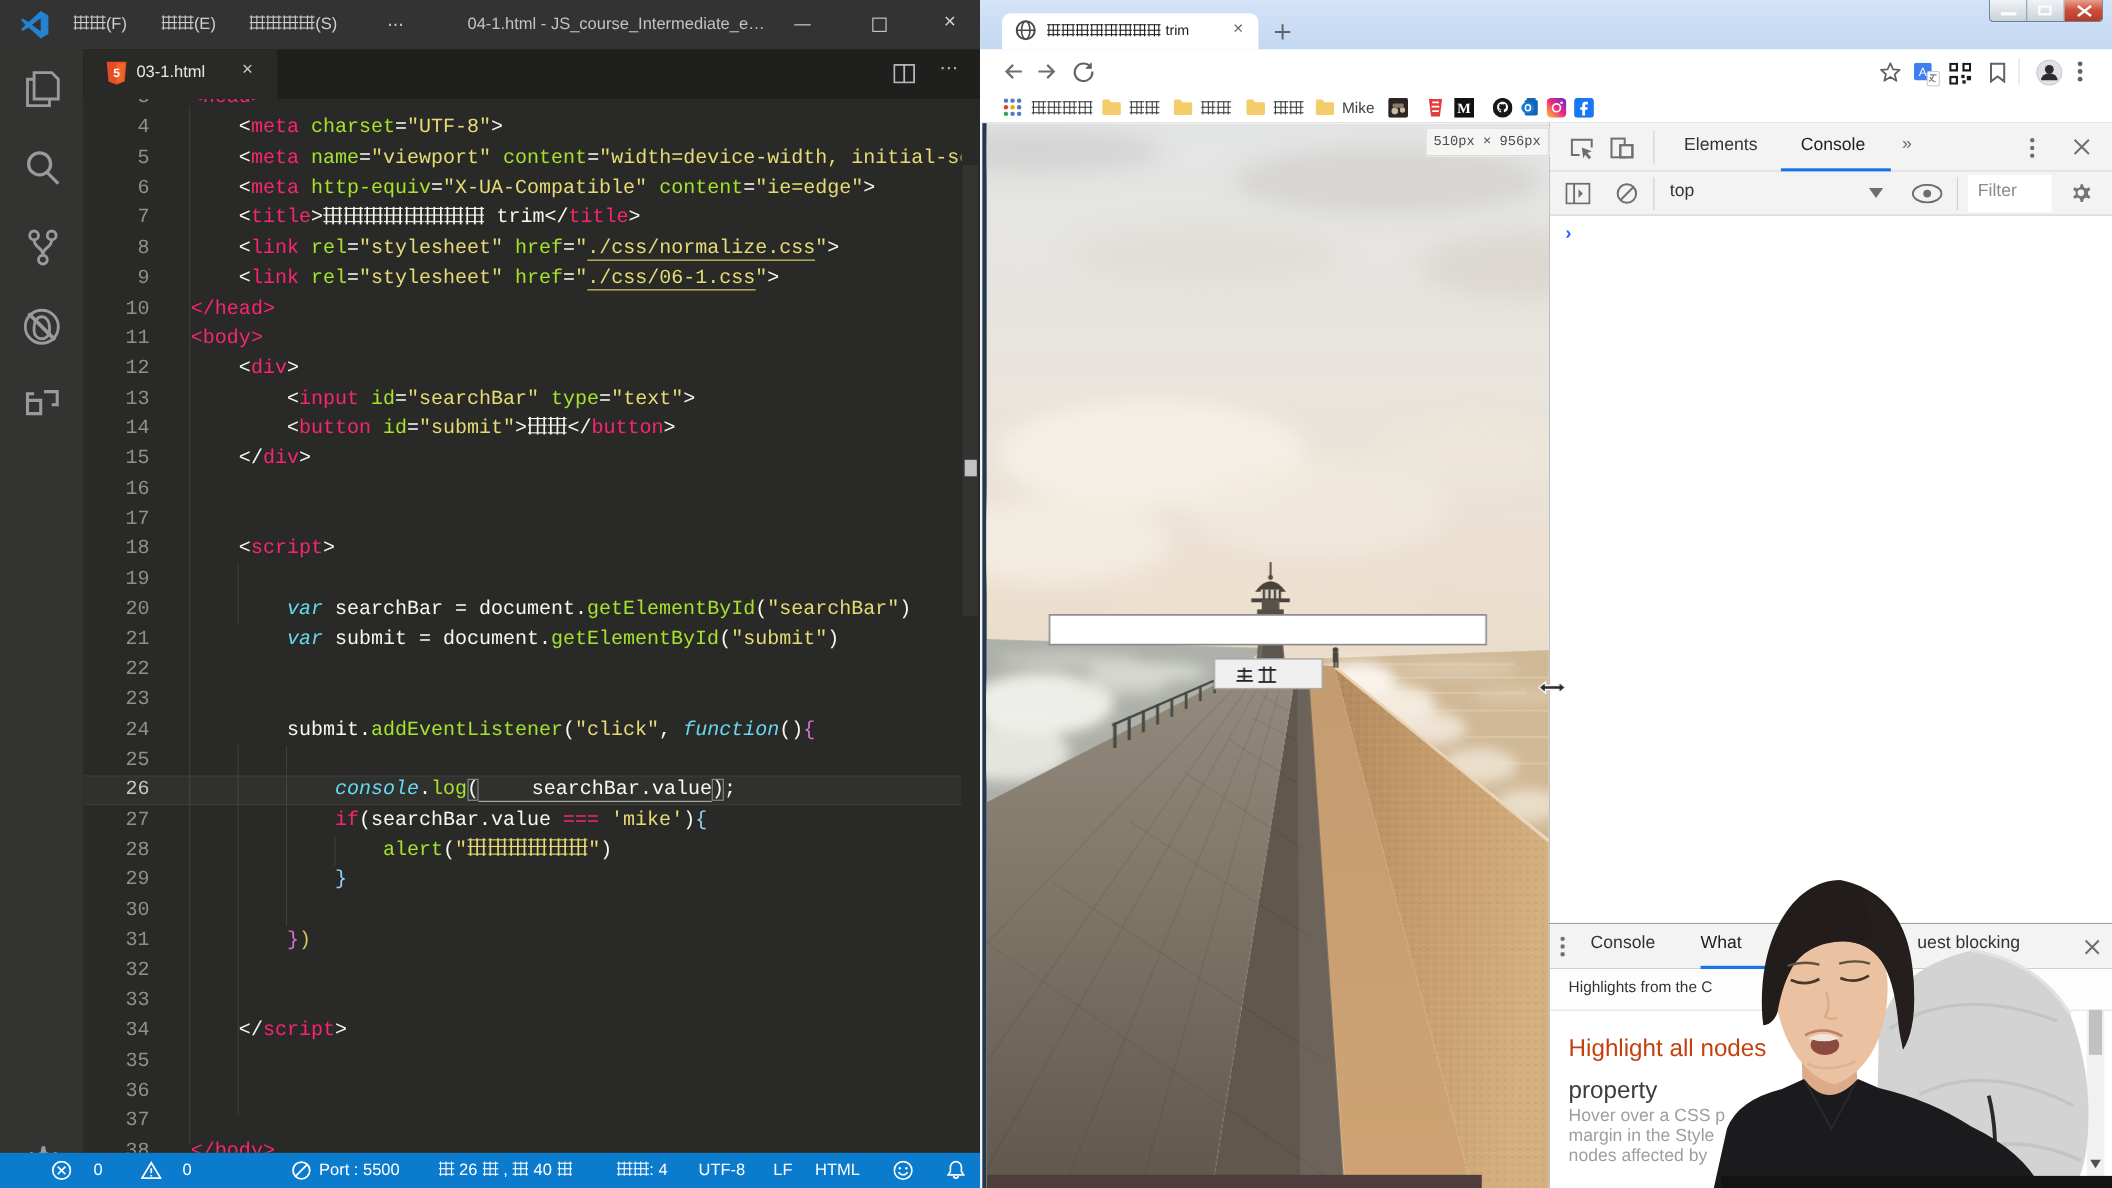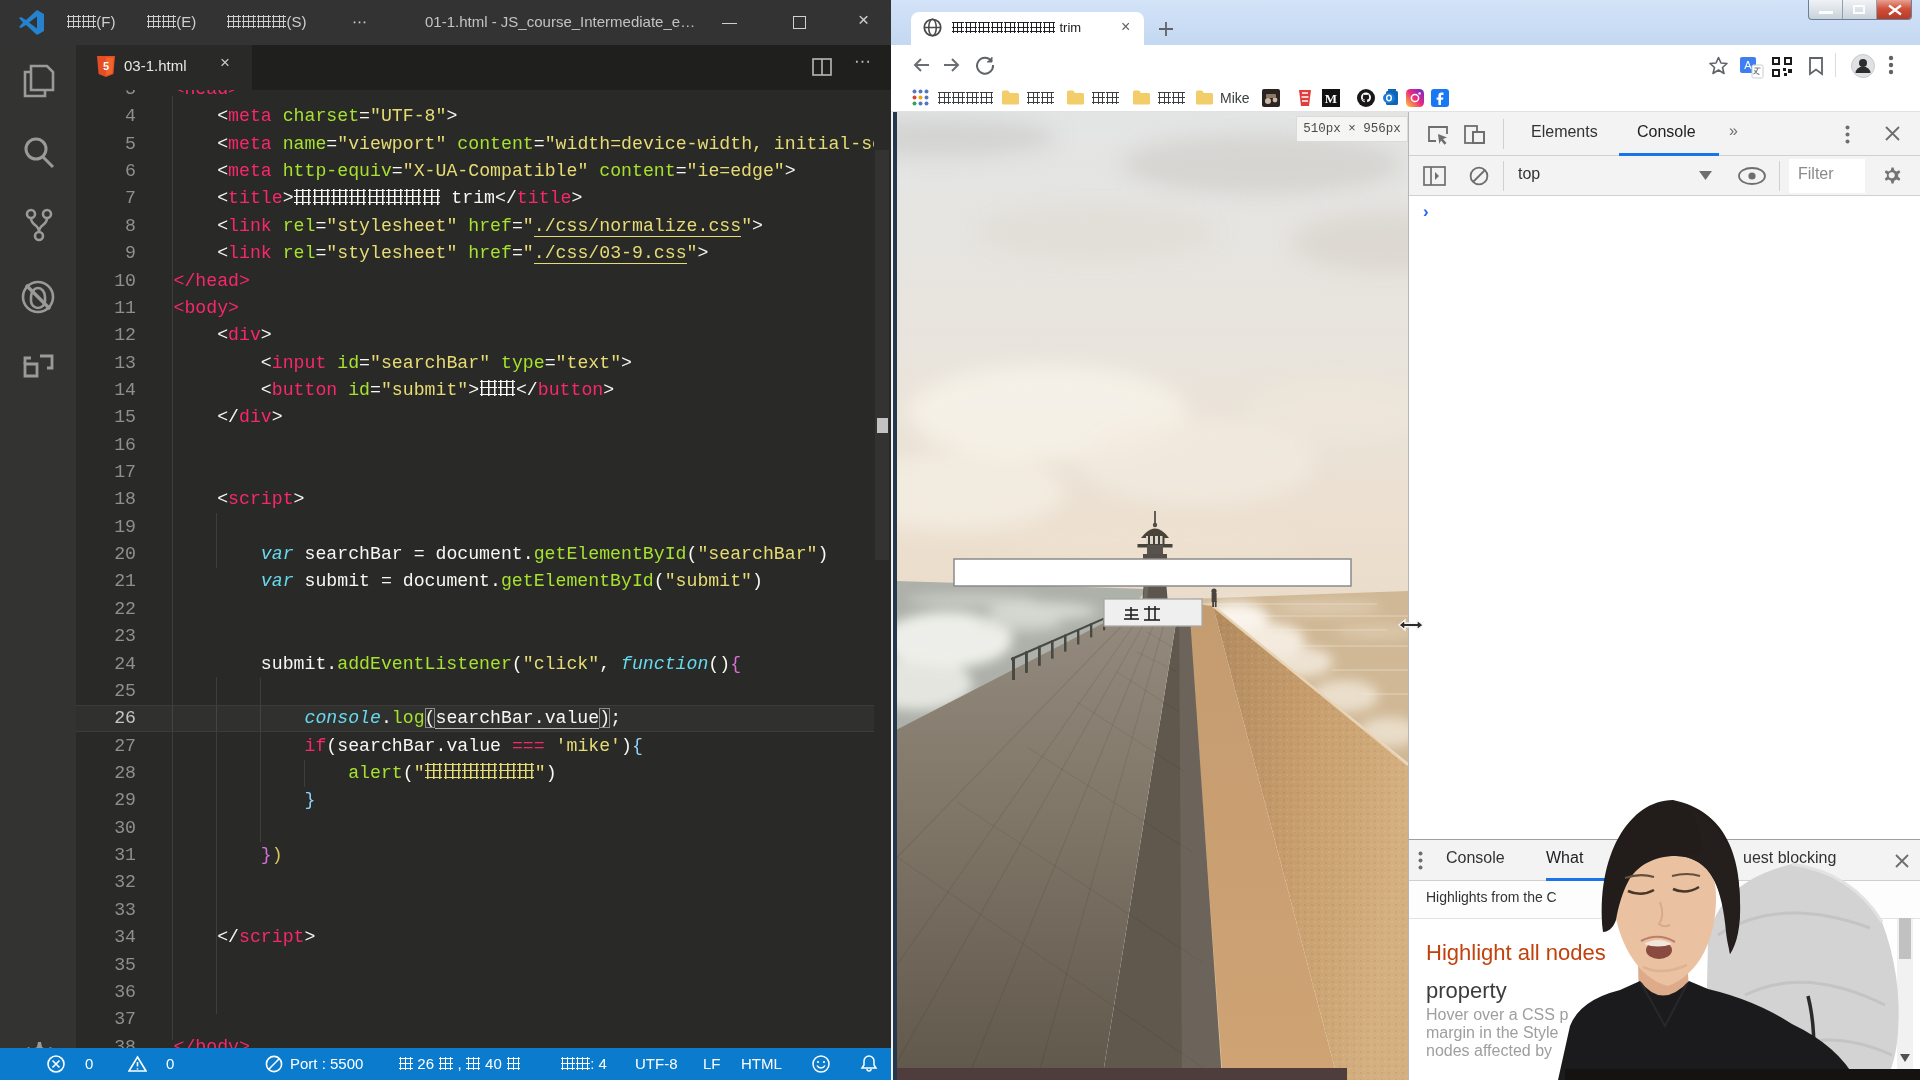--- a/index.html
+++ b/index.html
@@ -22,21 +22,21 @@
 #tab1{position:absolute;left:0;top:0;width:176px;height:45px;background:#292a27;color:#e8e8e3;font-size:15px;}
 #editor{position:absolute;left:76px;top:90px;width:815px;height:958px;background:#292a27;overflow:hidden;}
 pre{margin:0;font-family:"Liberation Mono",monospace;font-size:18.2px;line-height:27.36px;}
 #gut{position:absolute;left:0;top:-14px;width:60px;text-align:right;color:#8f908a;}
 #code{position:absolute;left:97.5px;top:-14px;color:#f8f8f2;}
 .t{color:#f9266f;} .at{color:#a6e22e;} .s{color:#e6db74;} .k{color:#66d9ef;font-style:italic;text-align:center;} .g{color:#a6e22e;} .orc{color:#d670d6;} .lsb{color:#8fd1fa;} .gld{color:#d8c363;}
 .lnk{border-bottom:1.5px solid #e6db74;}
 .gd{position:absolute;width:1px;background:rgba(255,255,255,0.10);}
 #curline{position:absolute;left:0;top:615px;width:815px;height:27px;background:rgba(255,255,255,0.035);border-top:1px solid #3c3d38;border-bottom:1px solid #3c3d38;}
 .bx{outline:1px solid #8e8f88;outline-offset:-1px;}
-.ul26{border-bottom:1px solid #b5b5ae;}
+.ul26{border-bottom:1px solid #b5b5ae;padding-left:48px;}
 #vstatus{position:absolute;left:0;top:1048px;width:891px;height:32px;background:#0a7bcd;color:#fff;font-size:15px;}
 #vstatus div{position:absolute;top:7px;}
 
 #cr{position:absolute;left:891px;top:0;width:1029px;height:878px;background:#fff;}
 #crtop{position:absolute;left:0;top:0;width:1029px;height:45px;background:linear-gradient(#d3e3f8,#c3d8f1);}
 #crtab{position:absolute;left:20px;top:12px;width:233px;height:33px;background:#fff;border-radius:8px 8px 0 0;font-size:13.5px;color:#202124;}
 #navbar{position:absolute;left:0;top:45px;width:1029px;height:40px;background:#fff;}
 #omni{position:absolute;left:116px;top:6px;width:695px;height:28px;background:#f1f3f4;border-radius:14px;color:#202124;font-size:16px;}
 #bkbar{position:absolute;left:0;top:85px;width:1029px;height:27px;background:#fff;border-bottom:1px solid #e2e2e2;font-size:14px;color:#3c4043;}
 #page{position:absolute;left:6px;top:112px;width:511px;height:968px;overflow:hidden;}
@@ -48,21 +48,21 @@
 <body>
 <div id="vs">
   <div id="vstitle">
     <svg class="abs" style="left:18px;top:9px" width="27" height="27" viewBox="0 0 27 27">
         <path d="M19 1 L8 11 L3 8 L1 9 L5 13.5 L1 18 L3 19 L8 16 L19 26 L26 22 L26 5 Z M19 7.5 V19.5 L11 13.5 Z" fill="#2482ce"></path>
       </svg>
     <div class="mi" style="left:66px"><span class="cj"></span><span class="cj"></span>(F)</div>
     <div class="mi" style="left:146px"><span class="cj"></span><span class="cj"></span>(E)</div>
     <div class="mi" style="left:226px"><span class="cj"></span><span class="cj"></span><span class="cj"></span><span class="cj"></span>(S)</div>
     <div class="mi" style="left:352px;letter-spacing:2px">⋯</div>
-    <div class="mi" style="left:425px;color:#c3c3c3">01-1.html - JS_course_Intermediate_e…</div>
+    <div class="mi" style="left:425px;color:#c3c3c3">04-1.html - JS_course_Intermediate_e…</div>
     <div class="mi" style="left:722px;color:#d0d0d0">—</div>
     <div class="abs" style="left:793px;top:16px;width:13px;height:13px;border:1.4px solid #d0d0d0"></div>
     <div class="mi" style="left:858px;color:#d0d0d0;font-size:19px;top:9px">×</div>
   </div>
   <div id="acts">
     <svg class="abs" style="left:17px;top:15px" width="42" height="42" viewBox="0 0 42 42" fill="none" stroke="#9a9a9a" stroke-width="2.6">
       <path d="M14 6 H30 L36 12 V30 H14 Z"></path>
         <path d="M14 12 H8 V36 H28 V30"></path>
     </svg>
     <svg class="abs" style="left:17px;top:87px" width="42" height="42" viewBox="0 0 42 42" fill="none" stroke="#9a9a9a" stroke-width="3">
@@ -147,21 +147,21 @@
 35
 36
 37
 38</pre>
     <pre id="code"><span class="t">&lt;head&gt;</span>
     &lt;<span class="t">meta</span> <span class="at">charset</span>=<span class="s">"UTF-8"</span>&gt;
     &lt;<span class="t">meta</span> <span class="at">name</span>=<span class="s">"viewport"</span> <span class="at">content</span>=<span class="s">"width=device-width, initial-sca</span>
     &lt;<span class="t">meta</span> <span class="at">http-equiv</span>=<span class="s">"X-UA-Compatible"</span> <span class="at">content</span>=<span class="s">"ie=edge"</span>&gt;
     &lt;<span class="t">title</span>&gt;<span class="cj"></span><span class="cj"></span><span class="cj"></span><span class="cj"></span><span class="cj"></span><span class="cj"></span><span class="cj"></span><span class="cj"></span> trim&lt;/<span class="t">title</span>&gt;
     &lt;<span class="t">link</span> <span class="at">rel</span>=<span class="s">"stylesheet"</span> <span class="at">href</span>=<span class="s">"<span class="lnk">./css/normalize.css</span>"</span>&gt;
-    &lt;<span class="t">link</span> <span class="at">rel</span>=<span class="s">"stylesheet"</span> <span class="at">href</span>=<span class="s">"<span class="lnk">./css/03-9.css</span>"</span>&gt;
+    &lt;<span class="t">link</span> <span class="at">rel</span>=<span class="s">"stylesheet"</span> <span class="at">href</span>=<span class="s">"<span class="lnk">./css/06-1.css</span>"</span>&gt;
 <span class="t">&lt;/head&gt;</span>
 <span class="t">&lt;body&gt;</span>
     &lt;<span class="t">div</span>&gt;
         &lt;<span class="t">input</span> <span class="at">id</span>=<span class="s">"searchBar"</span> <span class="at">type</span>=<span class="s">"text"</span>&gt;
         &lt;<span class="t">button</span> <span class="at">id</span>=<span class="s">"submit"</span>&gt;<span class="cj"></span><span class="cj"></span>&lt;/<span class="t">button</span>&gt;
     &lt;/<span class="t">div</span>&gt;
 
 
     &lt;<span class="t">script</span>&gt;
 

